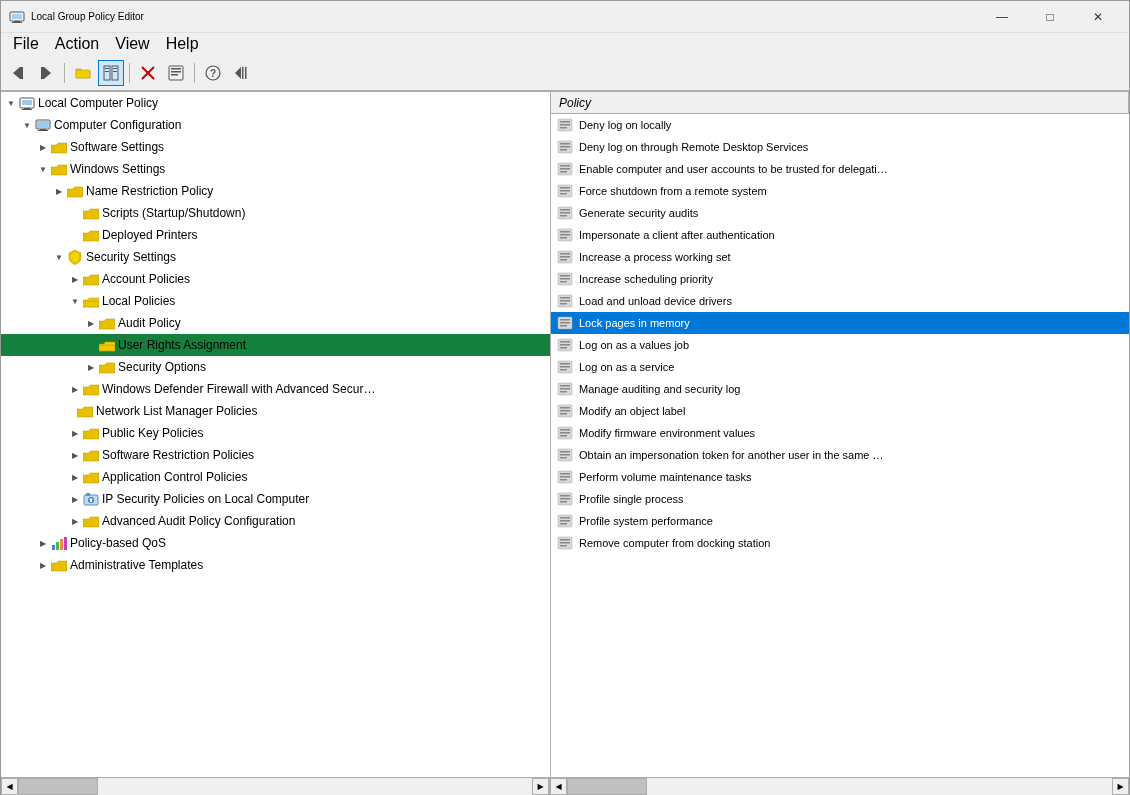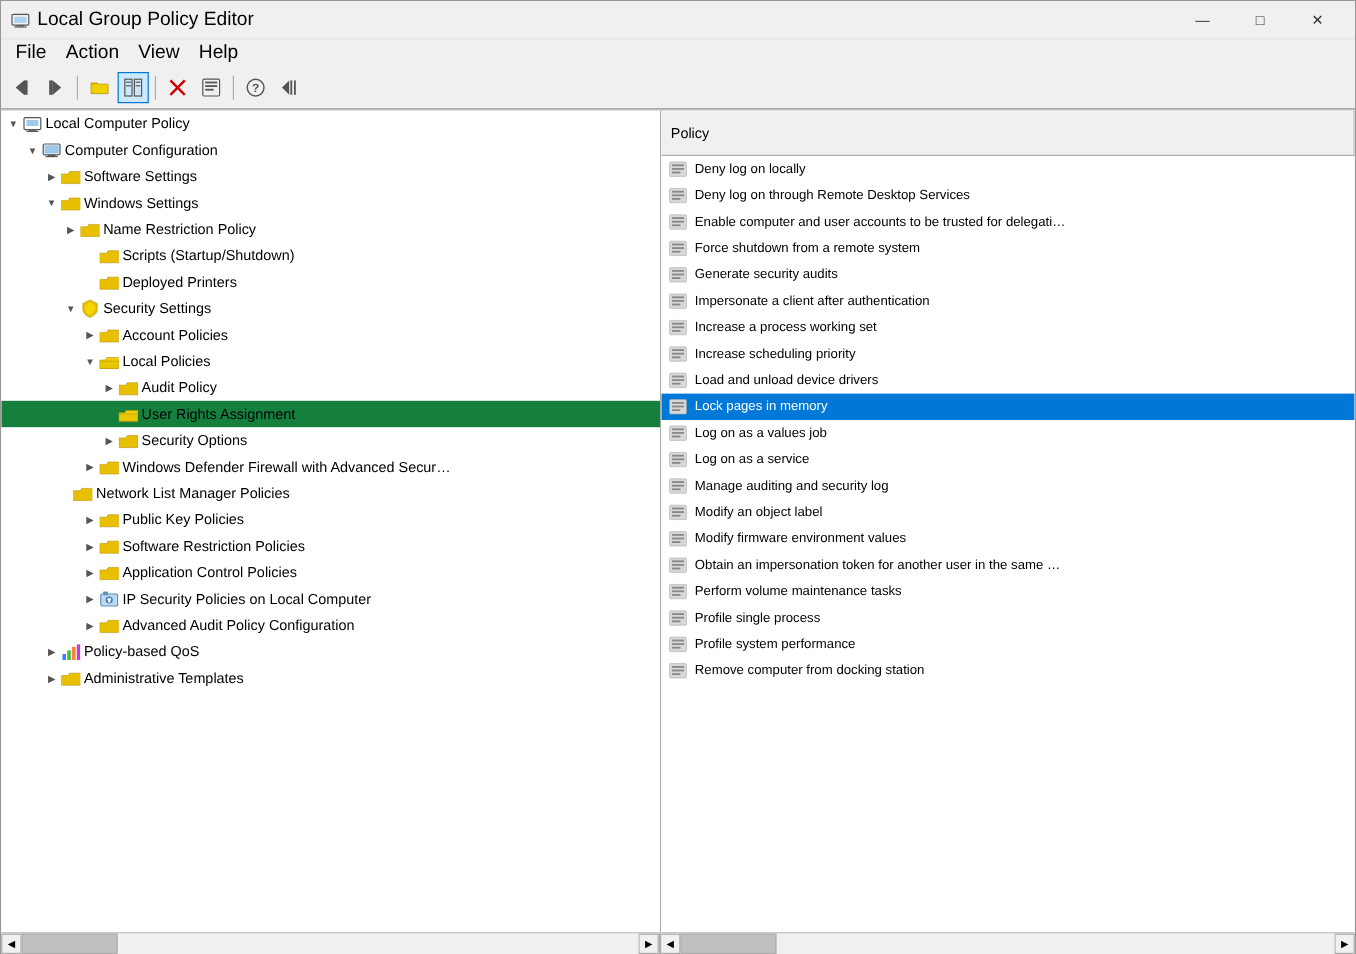--- a/index.html
+++ b/index.html
@@ -30,21 +30,21 @@
       flex-shrink: 0;
     }
     .title-bar-icon {
       width: 16px;
       height: 16px;
       margin-right: 6px;
       flex-shrink: 0;
     }
     .title-bar-text {
       flex: 1;
-      font-size: 16px;
+      font-size: 10px;
       font-weight: normal;
       color: #000;
     }
     .title-bar-controls {
       display: flex;
       gap: 2px;
     }
     .title-btn {
       width: 46px;
       height: 30px;
@@ -161,26 +161,27 @@
     }
     
     .list-panel {
       flex: 1;
       background: white;
       display: flex;
       flex-direction: column;
       overflow: hidden;
     }
     .list-header {
-      height: 38px;
+      height: 22px;
       background: #f0f0f0;
       border-bottom: 1px solid #adadad;
       display: flex;
       align-items: center;
       flex-shrink: 0;
+      font-style: italic;
     }
     .list-header-col {
       padding: 2px 8px;
       font-size: 12px;
       font-weight: normal;
       border-right: 1px solid #adadad;
       height: 100%;
       display: flex;
       align-items: center;
       cursor: pointer;
@@ -507,21 +508,21 @@
         <div class="tree-item" style="padding-left:66px;">
           <div class="tree-expand">▶</div>
           <div class="tree-icon">
             <svg width="16" height="14" viewBox="0 0 16 14">
                 <path d="M0,5 L6,5 L7,3 L16,3 L16,13 L0,13 Z" fill="#e8c000" stroke="#b89000" stroke-width="0.5"></path>
               </svg>
           </div>
           <span class="tree-label">Windows Defender Firewall with Advanced Secur…</span>
         </div>
 
-        <div class="tree-item" style="padding-left:44px;">
+        <div class="tree-item" style="padding-left:60px;">
           <div class="tree-expand" style="visibility:hidden;">▶</div>
           <div class="tree-icon">
             <svg width="16" height="14" viewBox="0 0 16 14">
                 <path d="M0,5 L6,5 L7,3 L16,3 L16,13 L0,13 Z" fill="#e8c000" stroke="#b89000" stroke-width="0.5"></path>
               </svg>
           </div>
           <span class="tree-label">Network List Manager Policies</span>
         </div>
 
         <div class="tree-item" style="padding-left:66px;">

